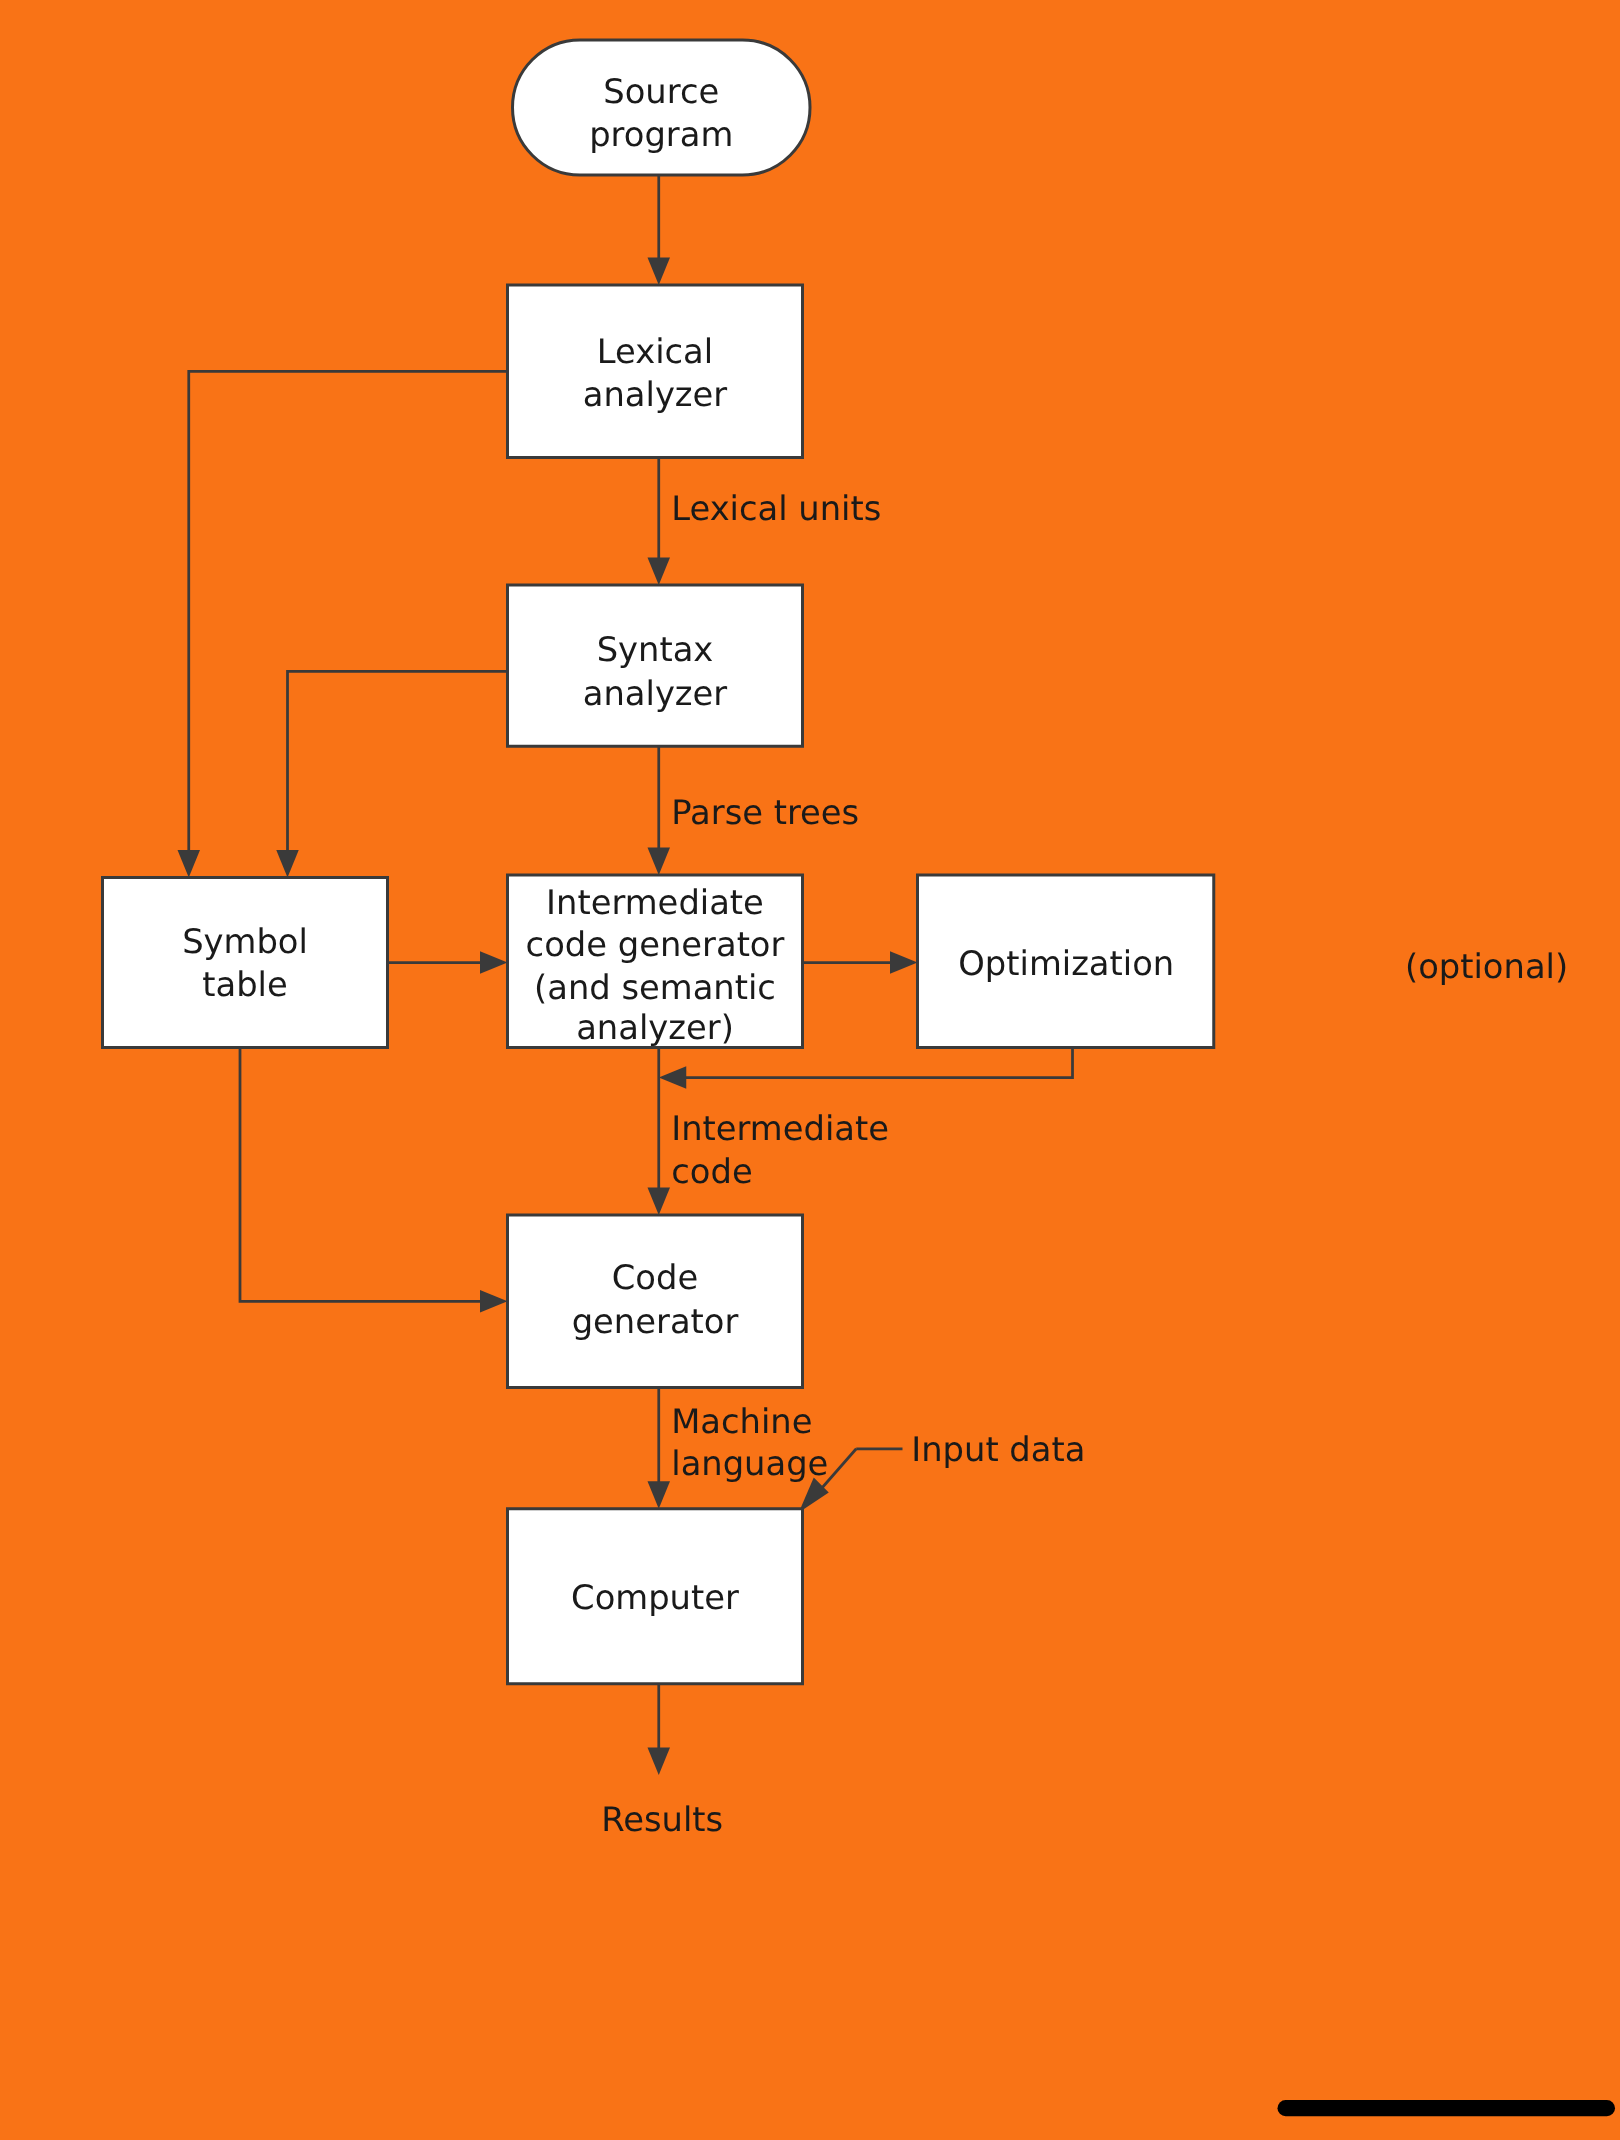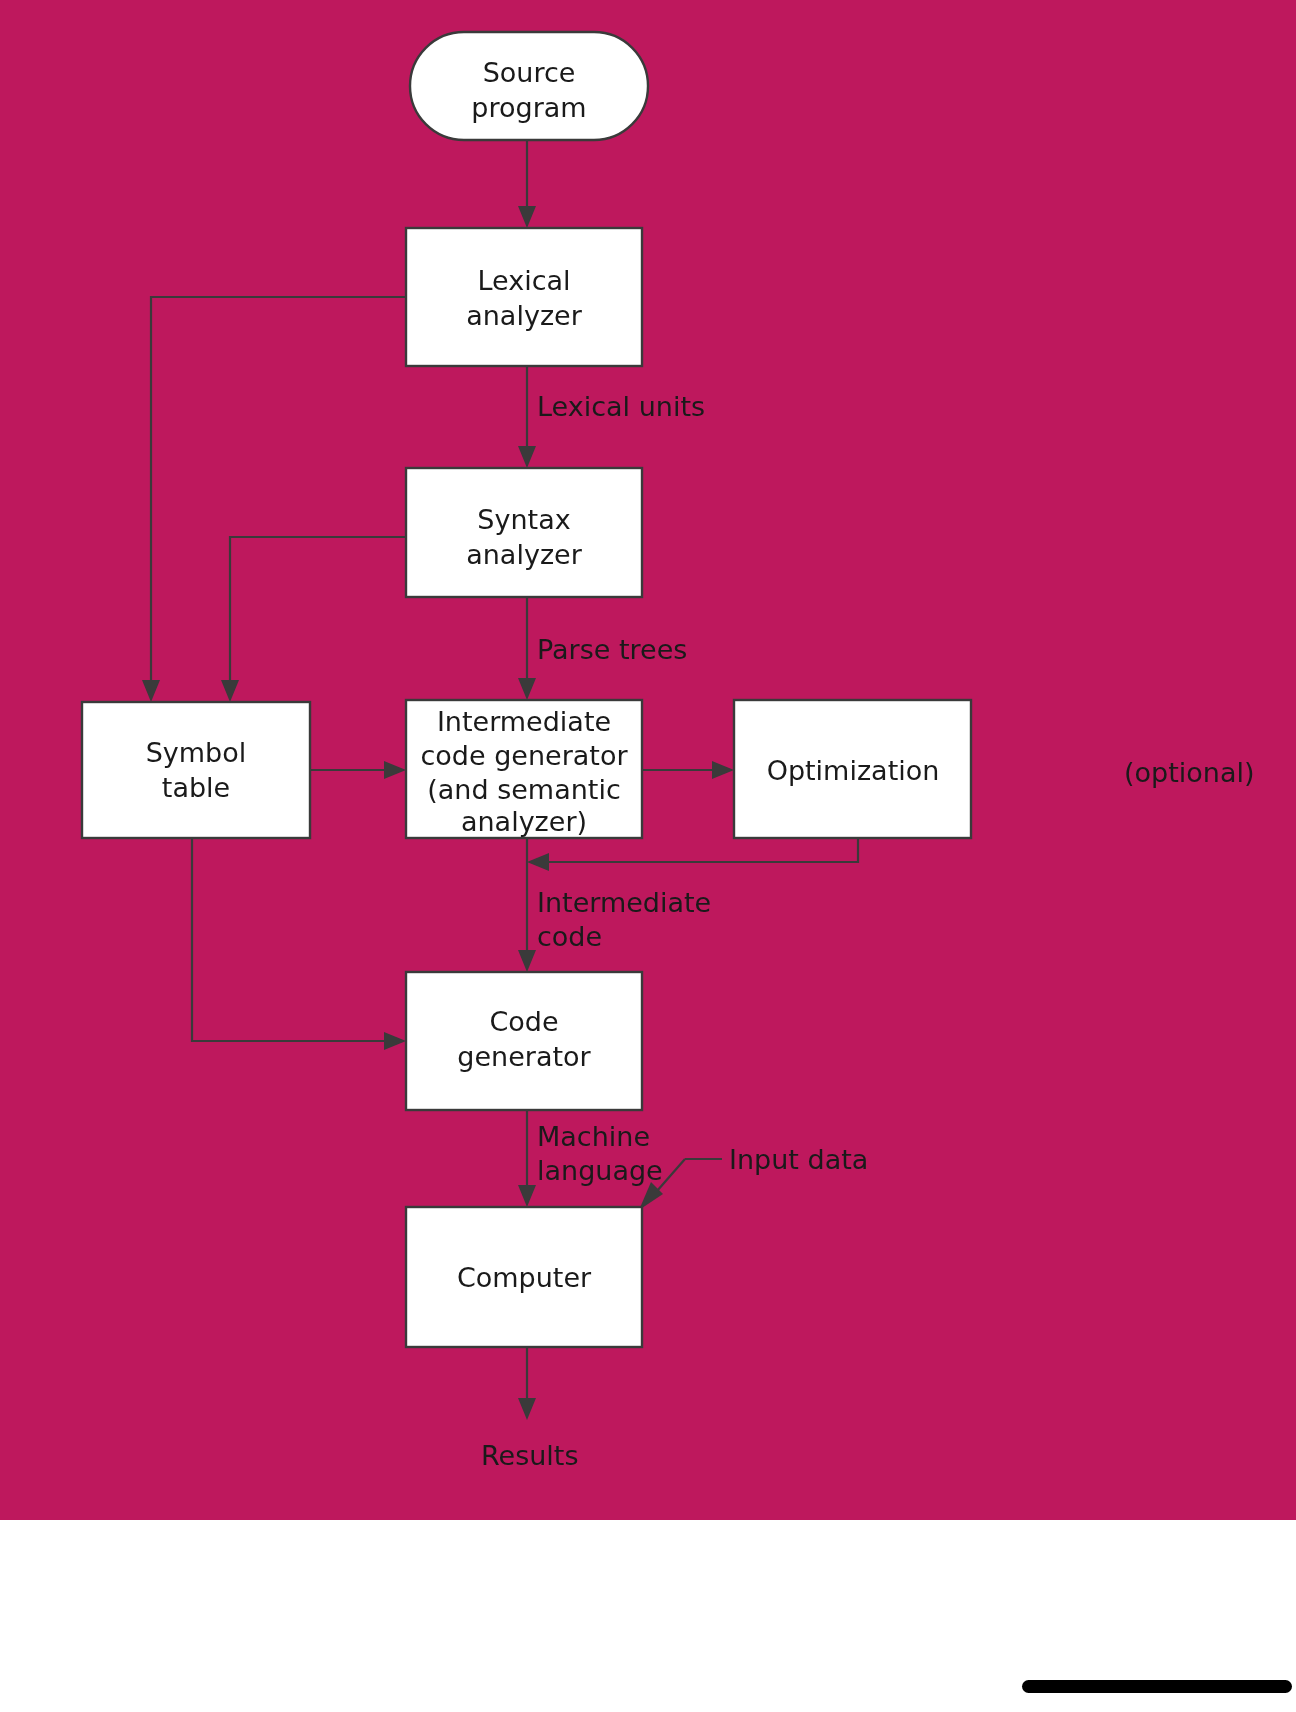--- a/index.html
+++ b/index.html
@@ -9,22 +9,22 @@
   }
   body {
     width: 1296px;
     height: 1712px;
     font-family: "DejaVu Sans", "Liberation Sans", sans-serif;
     overflow: hidden;
   }
   #diagram-root {
     position: relative;
     width: 1296px;
-    height: 1520px;
-    background: #be185d;
+    height: 1712px;
+    background: #f97316;
   }
   svg.diagram-canvas {
     position: absolute;
     left: 0;
     top: 0;
     width: 1296px;
     height: 1712px;
     display: block;
   }
   .node-box {

